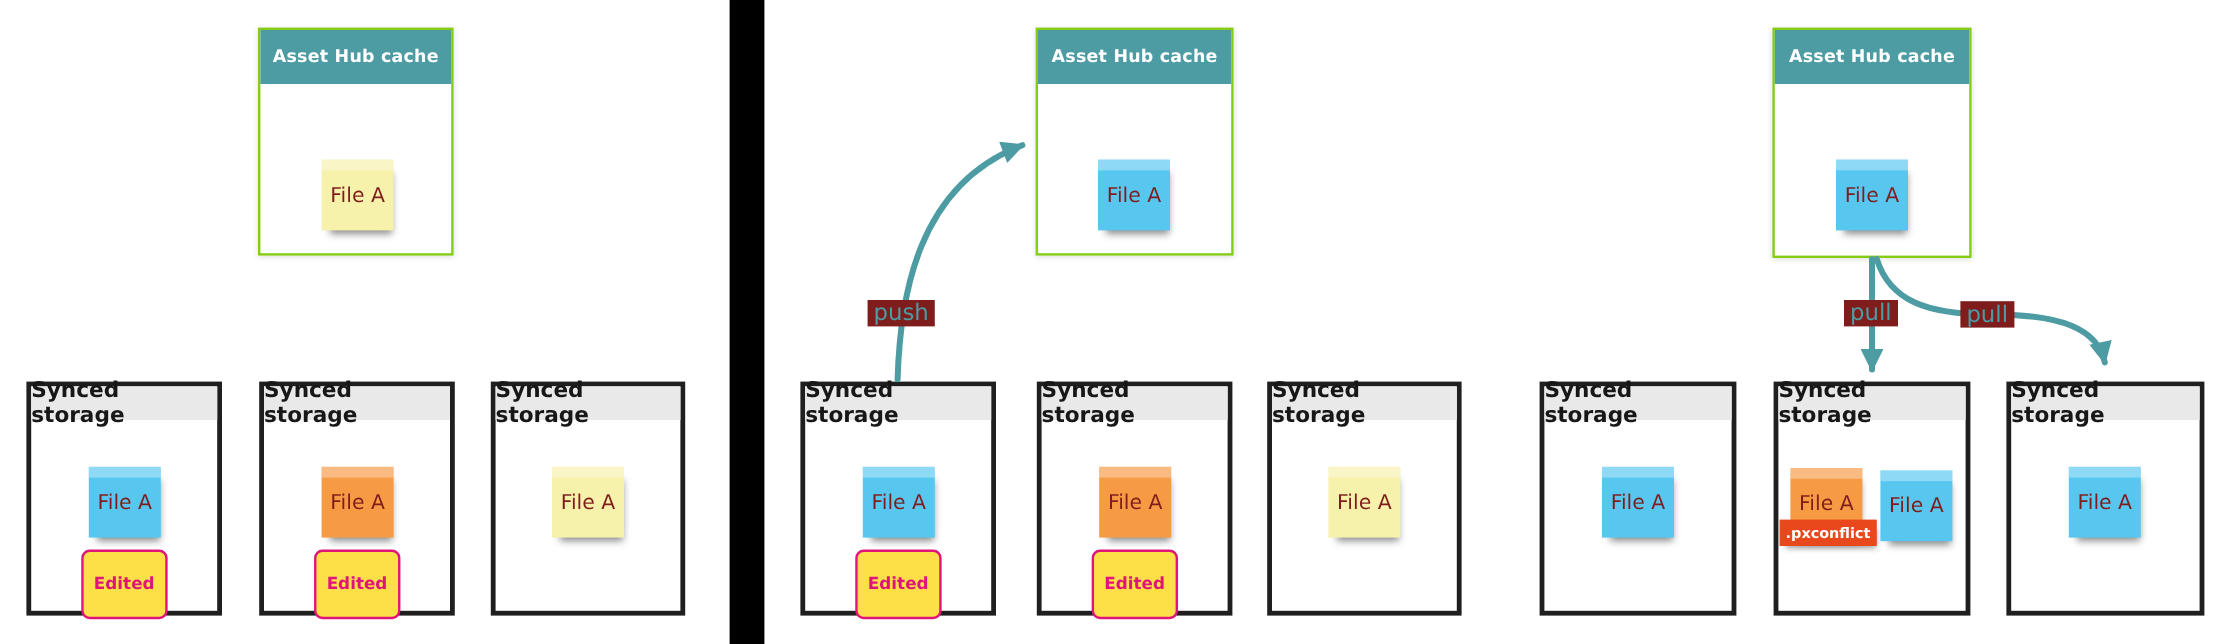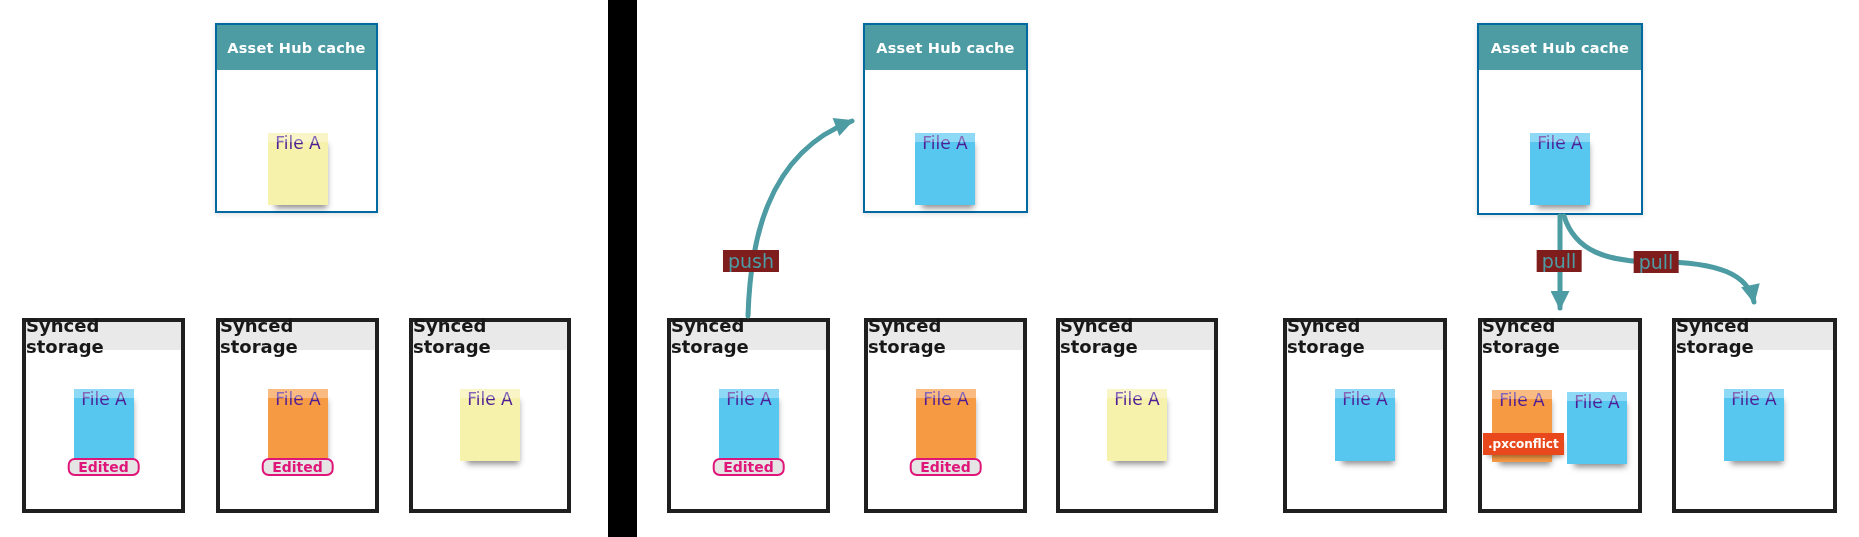--- a/index.html
+++ b/index.html
@@ -9,21 +9,21 @@
     background:#fff;
     font-family:"DejaVu Sans","Liberation Sans",sans-serif;
     overflow:hidden;
   }
   
   .divider{position:absolute;top:0;height:537px;background:#000;}
 
   
   .cache{
     position:absolute;box-sizing:border-box;
-    border:2px solid #0369a1;background:#fff;
+    border:2px solid #84cc16;background:#fff;
     box-shadow:0 1px 5px rgba(0,0,0,0.14);
   }
   .cache-header{
     height:45px;background:#4d9ba3;color:#fff;
     display:flex;align-items:center;justify-content:center;
     font-weight:bold;font-size:14.5px;letter-spacing:.2px;
   }
   .cache-body{position:absolute;left:0;top:45px;right:0;bottom:0;}
 
   
@@ -32,39 +32,39 @@
     border:4px solid #1f1f1f;background:#fff;
   }
   .storage-header{
     height:28px;background:#e9e9e9;color:#171717;
     display:flex;align-items:center;justify-content:center;
     font-weight:bold;font-size:18px;
   }
 
   
   .sticky{
-    position:absolute;width:60px;height:72px;
-    display:flex;justify-content:center;
-    font-size:17px;color:#4c1d95;
+    position:absolute;width:60px;height:59px;
+    display:flex;align-items:center;justify-content:center;
+    font-size:17px;color:#7f1d1d;
     box-shadow:3px 7px 6px -4px rgba(0,0,0,0.45);
   }
   .sticky::before{
     content:"";position:absolute;left:0;right:0;top:0;height:9px;
     background:rgba(255,255,255,0.33);
   }
   .sticky.blue{background:#57c7f0;}
   .sticky.orange{background:#f79a44;}
   .sticky.yellow{background:#f6f1ab;}
 
   
   .edited{
     position:absolute;left:50%;top:136px;transform:translateX(-50%);
-    border:2.5px solid #e01579;color:#e01579;background:#e5e5e5;
+    border:2.5px solid #e01579;color:#e01579;background:#fde047;
     font-weight:bold;font-size:14px;line-height:1;
-    padding:0 9px;border-radius:7px;white-space:nowrap;
+    padding:20px 9px;border-radius:7px;white-space:nowrap;
   }
 
   
   .conflict-banner{
     position:absolute;background:#e8481c;color:#fff;
     font-weight:bold;font-size:12px;line-height:1;
     padding:5px 5px;white-space:nowrap;
     box-shadow:2px 5px 5px -3px rgba(0,0,0,0.4);
   }
 

